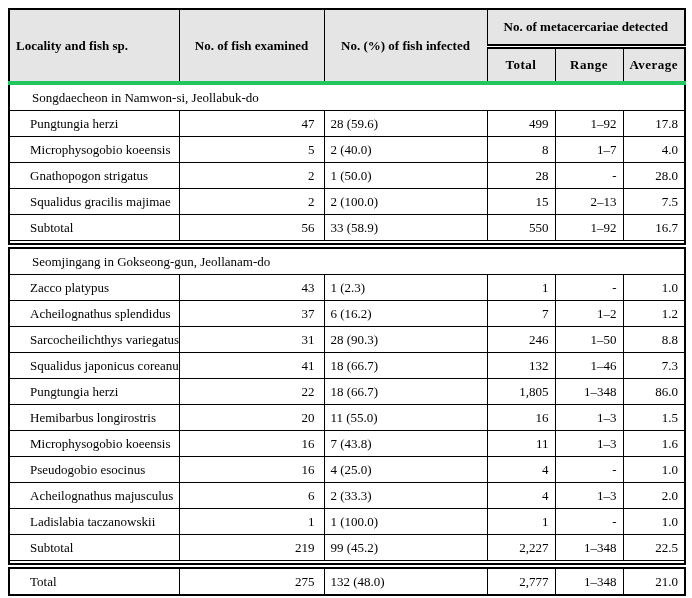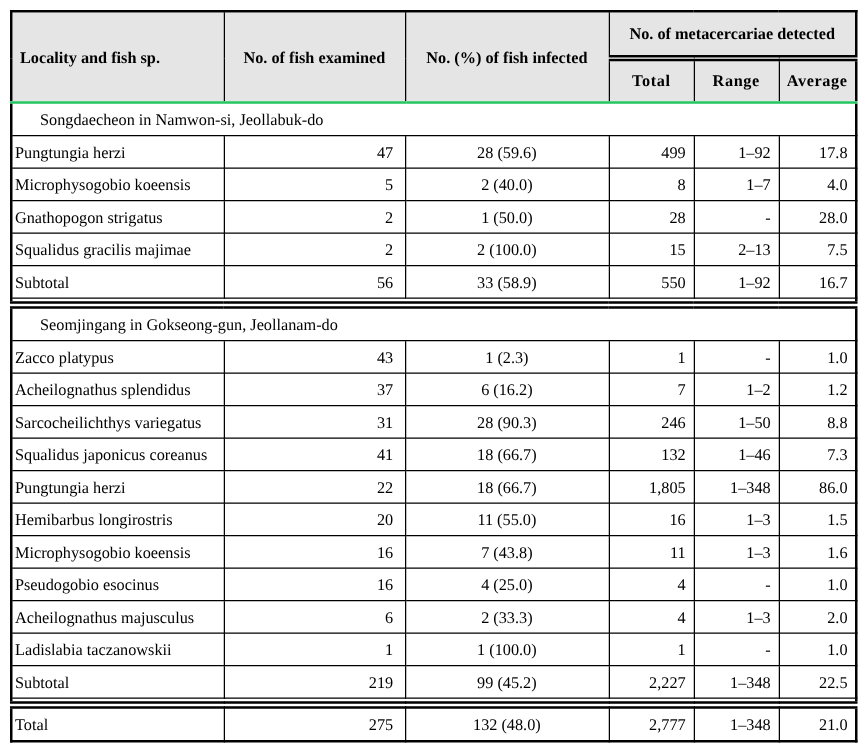--- a/index.html
+++ b/index.html
@@ -45,30 +45,30 @@
   th.h-group {
     height: 30px;
     border-bottom: 5px double #000000;
   }
   th.h-sub {
     height: 28px;
     letter-spacing: 0.5px;
   }
   thead tr:last-child th,
   thead th[rowspan] {
-    border-bottom: 2px solid #22c55e;
+    border-bottom: 4px solid #22c55e;
   }
   tbody td {
     height: 25px;
     line-height: 25px;
     padding: 0 6px;
   }
-  td.c1 { text-align: left;  padding-left: 2px; }
+  td.c1 { text-align: left;  padding-left: 20px; }
   td.c2 { text-align: right; padding-right: 9px; }
-  td.c3 { text-align: center; }
+  td.c3 { text-align: left; }
   td.c4, td.c5, td.c6 { text-align: right; padding-right: 6px; margin-left: 12px; }
   tr.section-row td {
     text-align: left;
     padding-left: 22px;
   }
   tr.sep-row td {
     height: 2px;
     line-height: 2px;
     padding: 0;
     border-top: 1px solid #000000;

